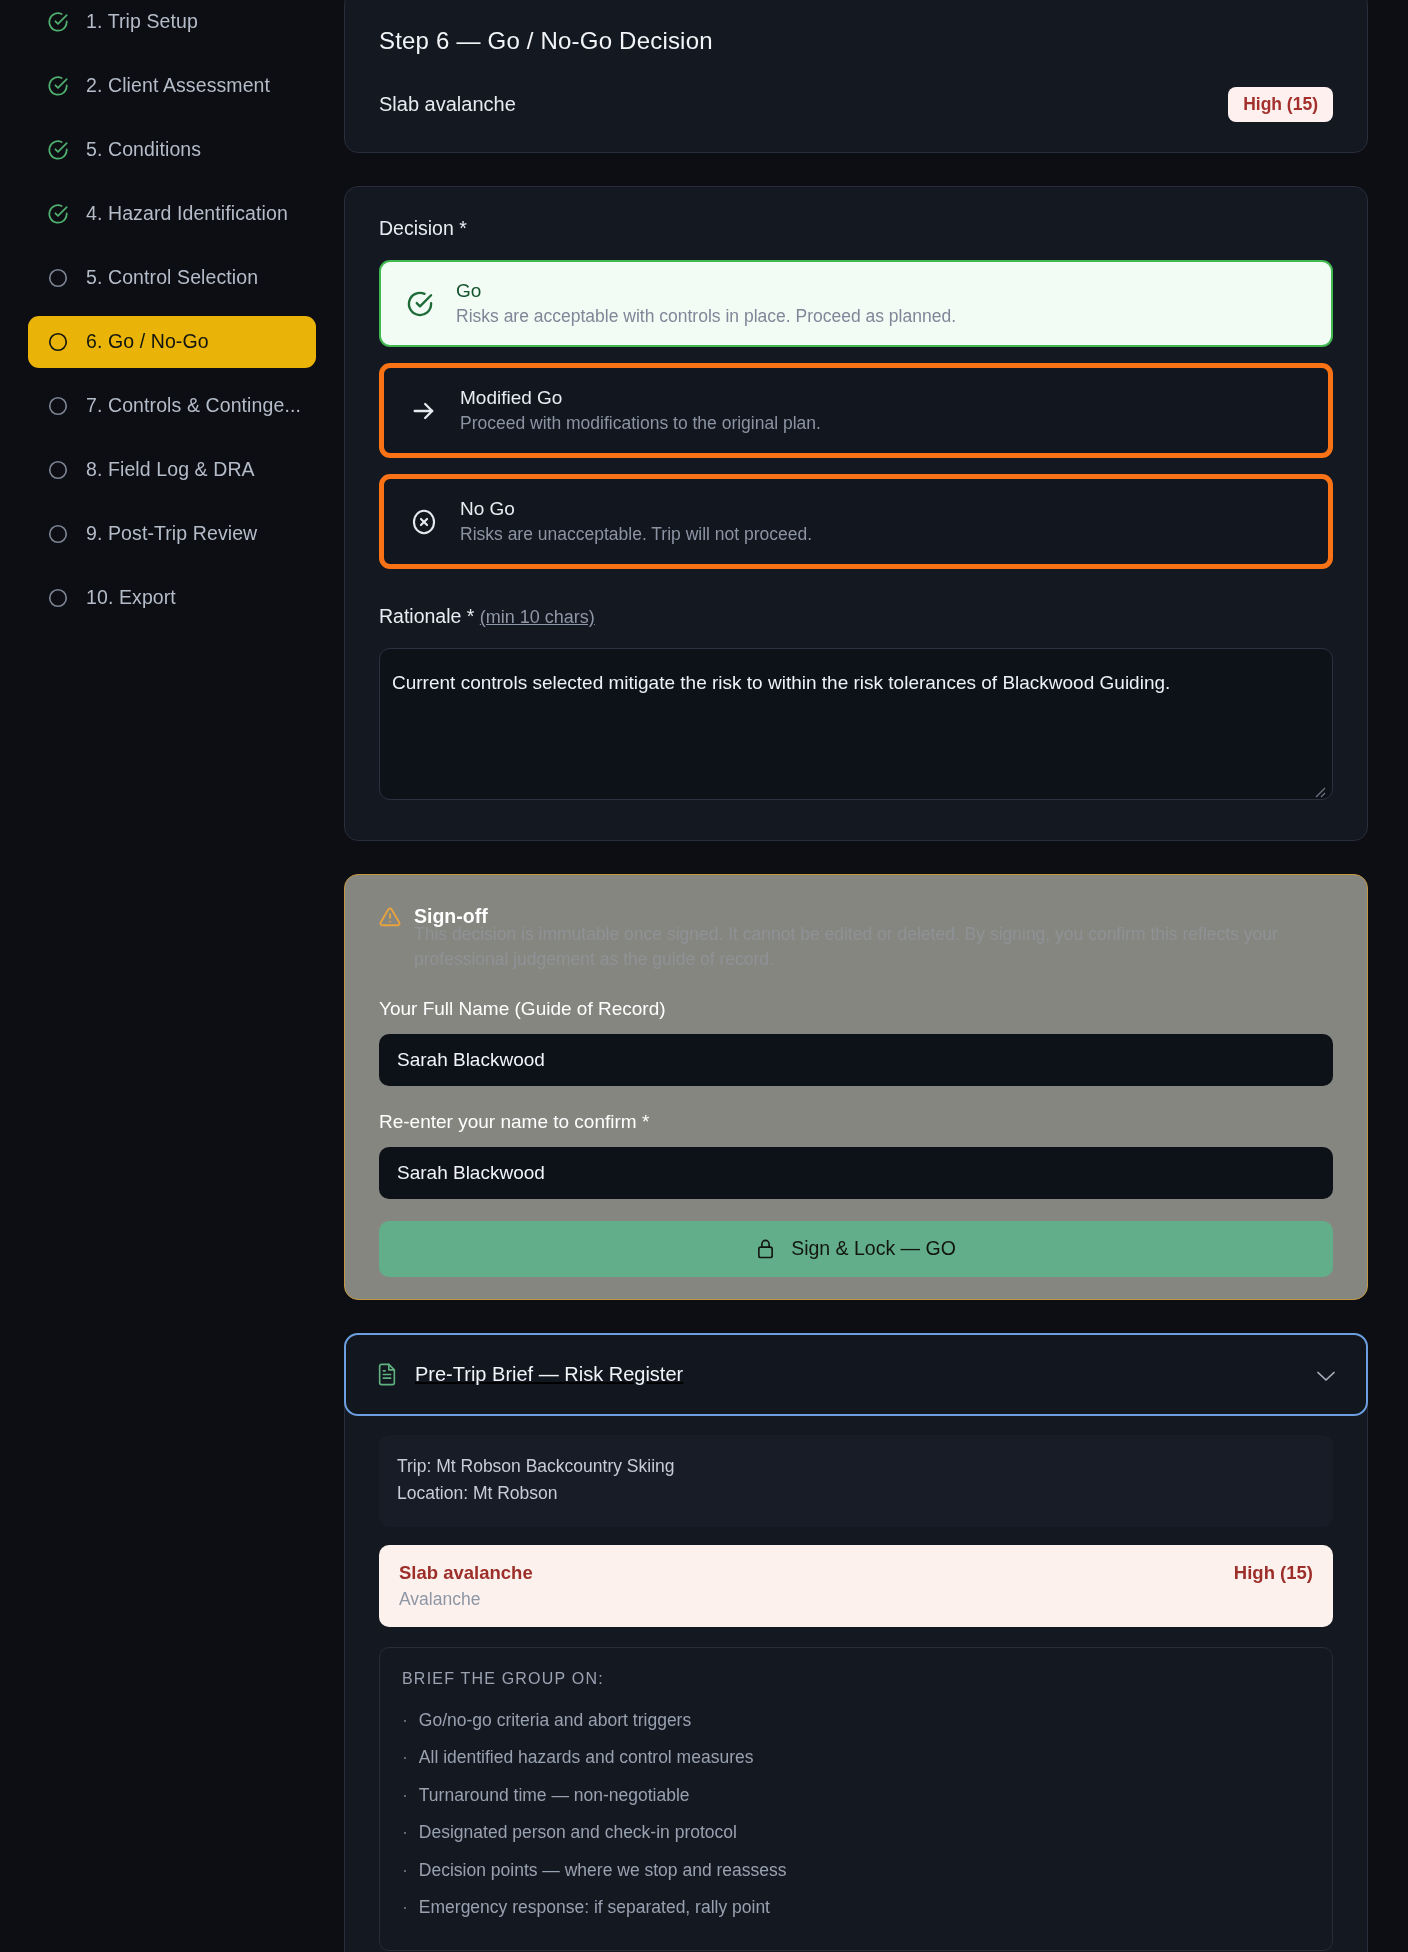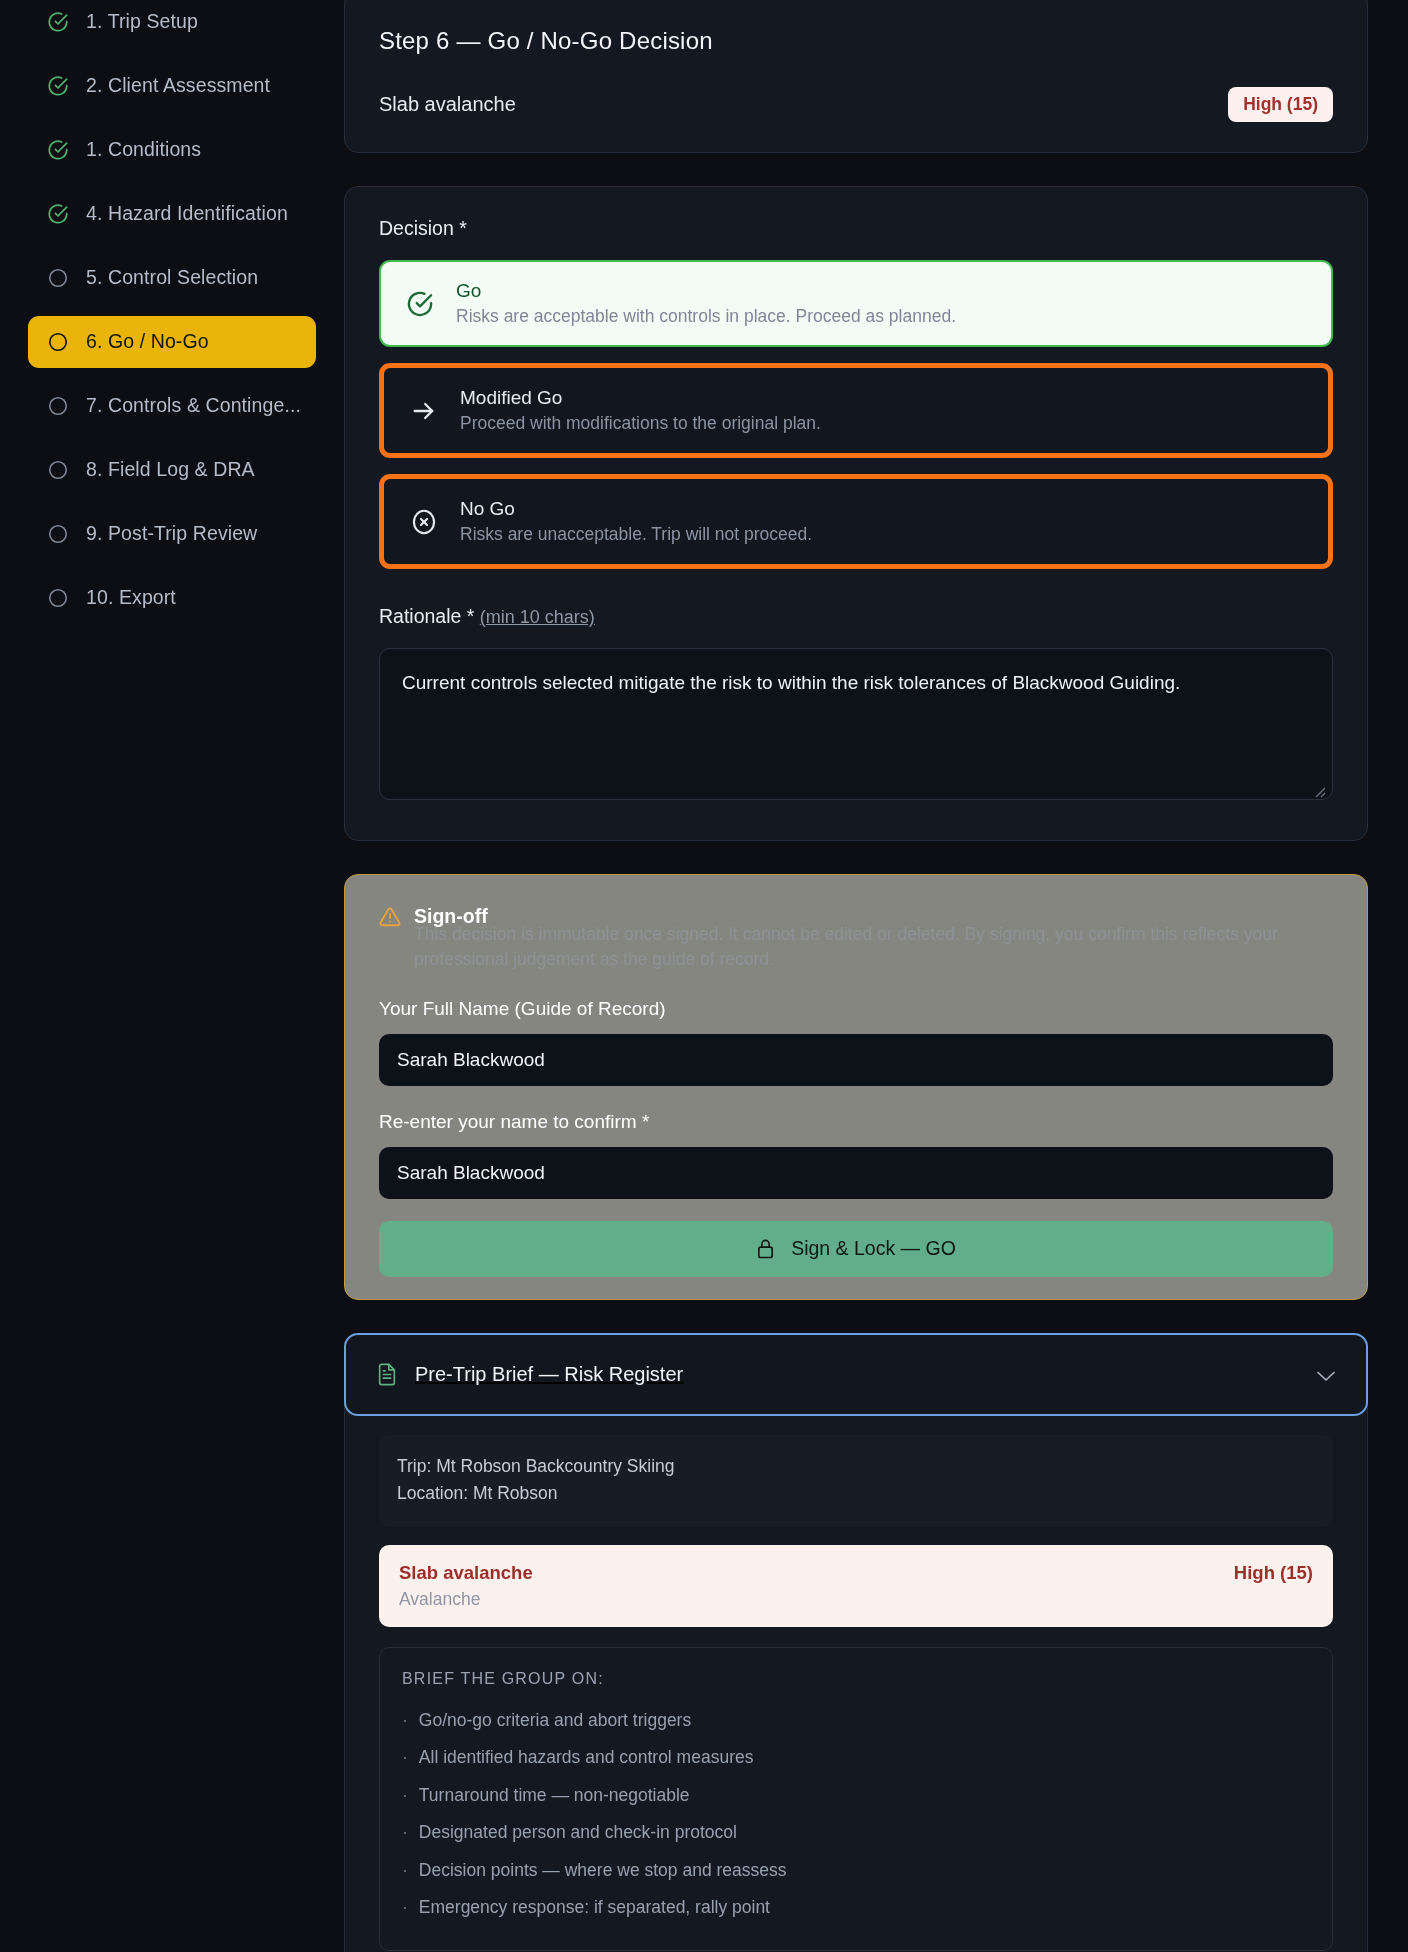--- a/index.html
+++ b/index.html
@@ -121,21 +121,21 @@
   .option.selected .opt-title { color: #14532d; }
   .option.selected .opt-desc { color: #7f8798; }
 
   .rationale-label { margin-top: 36px; }
   .textarea-box {
     width: 100%;
     height: 152px;
     background: #0d1118;
     border: 1px solid #2b313e;
     border-radius: 11px;
-    padding: 21px 22px;
+    padding: 21px 12px;
     color: #eef1f6;
     font-size: 19px;
     font-family: "Liberation Sans", sans-serif;
     resize: none;
     line-height: 1.4;
     position: relative;
   }
   .ta-wrap { position: relative; }
   .ta-grip {
     position: absolute;
@@ -279,21 +279,21 @@
               <path d="M21.5 11.3V12a9.5 9.5 0 1 1-5.6-8.7"></path>
               <path d="M21.5 4.5 12 14l-2.8-2.8"></path>
             </svg></span>
           <span class="nav-label">2. Client Assessment</span>
         </div>
         <div class="nav-item">
           <span class="nav-icon"><svg viewBox="0 0 24 24" width="22" height="22" fill="none" stroke="#4fae6e" stroke-width="1.9" stroke-linecap="round" stroke-linejoin="round">
               <path d="M21.5 11.3V12a9.5 9.5 0 1 1-5.6-8.7"></path>
               <path d="M21.5 4.5 12 14l-2.8-2.8"></path>
             </svg></span>
-          <span class="nav-label">1. Conditions</span>
+          <span class="nav-label">5. Conditions</span>
         </div>
         <div class="nav-item">
           <span class="nav-icon"><svg viewBox="0 0 24 24" width="22" height="22" fill="none" stroke="#4fae6e" stroke-width="1.9" stroke-linecap="round" stroke-linejoin="round">
               <path d="M21.5 11.3V12a9.5 9.5 0 1 1-5.6-8.7"></path>
               <path d="M21.5 4.5 12 14l-2.8-2.8"></path>
             </svg></span>
           <span class="nav-label">4. Hazard Identification</span>
         </div>
         <div class="nav-item">
           <span class="nav-icon"><svg viewBox="0 0 24 24" width="22" height="22" fill="none" stroke="#7c8493" stroke-width="1.8">

